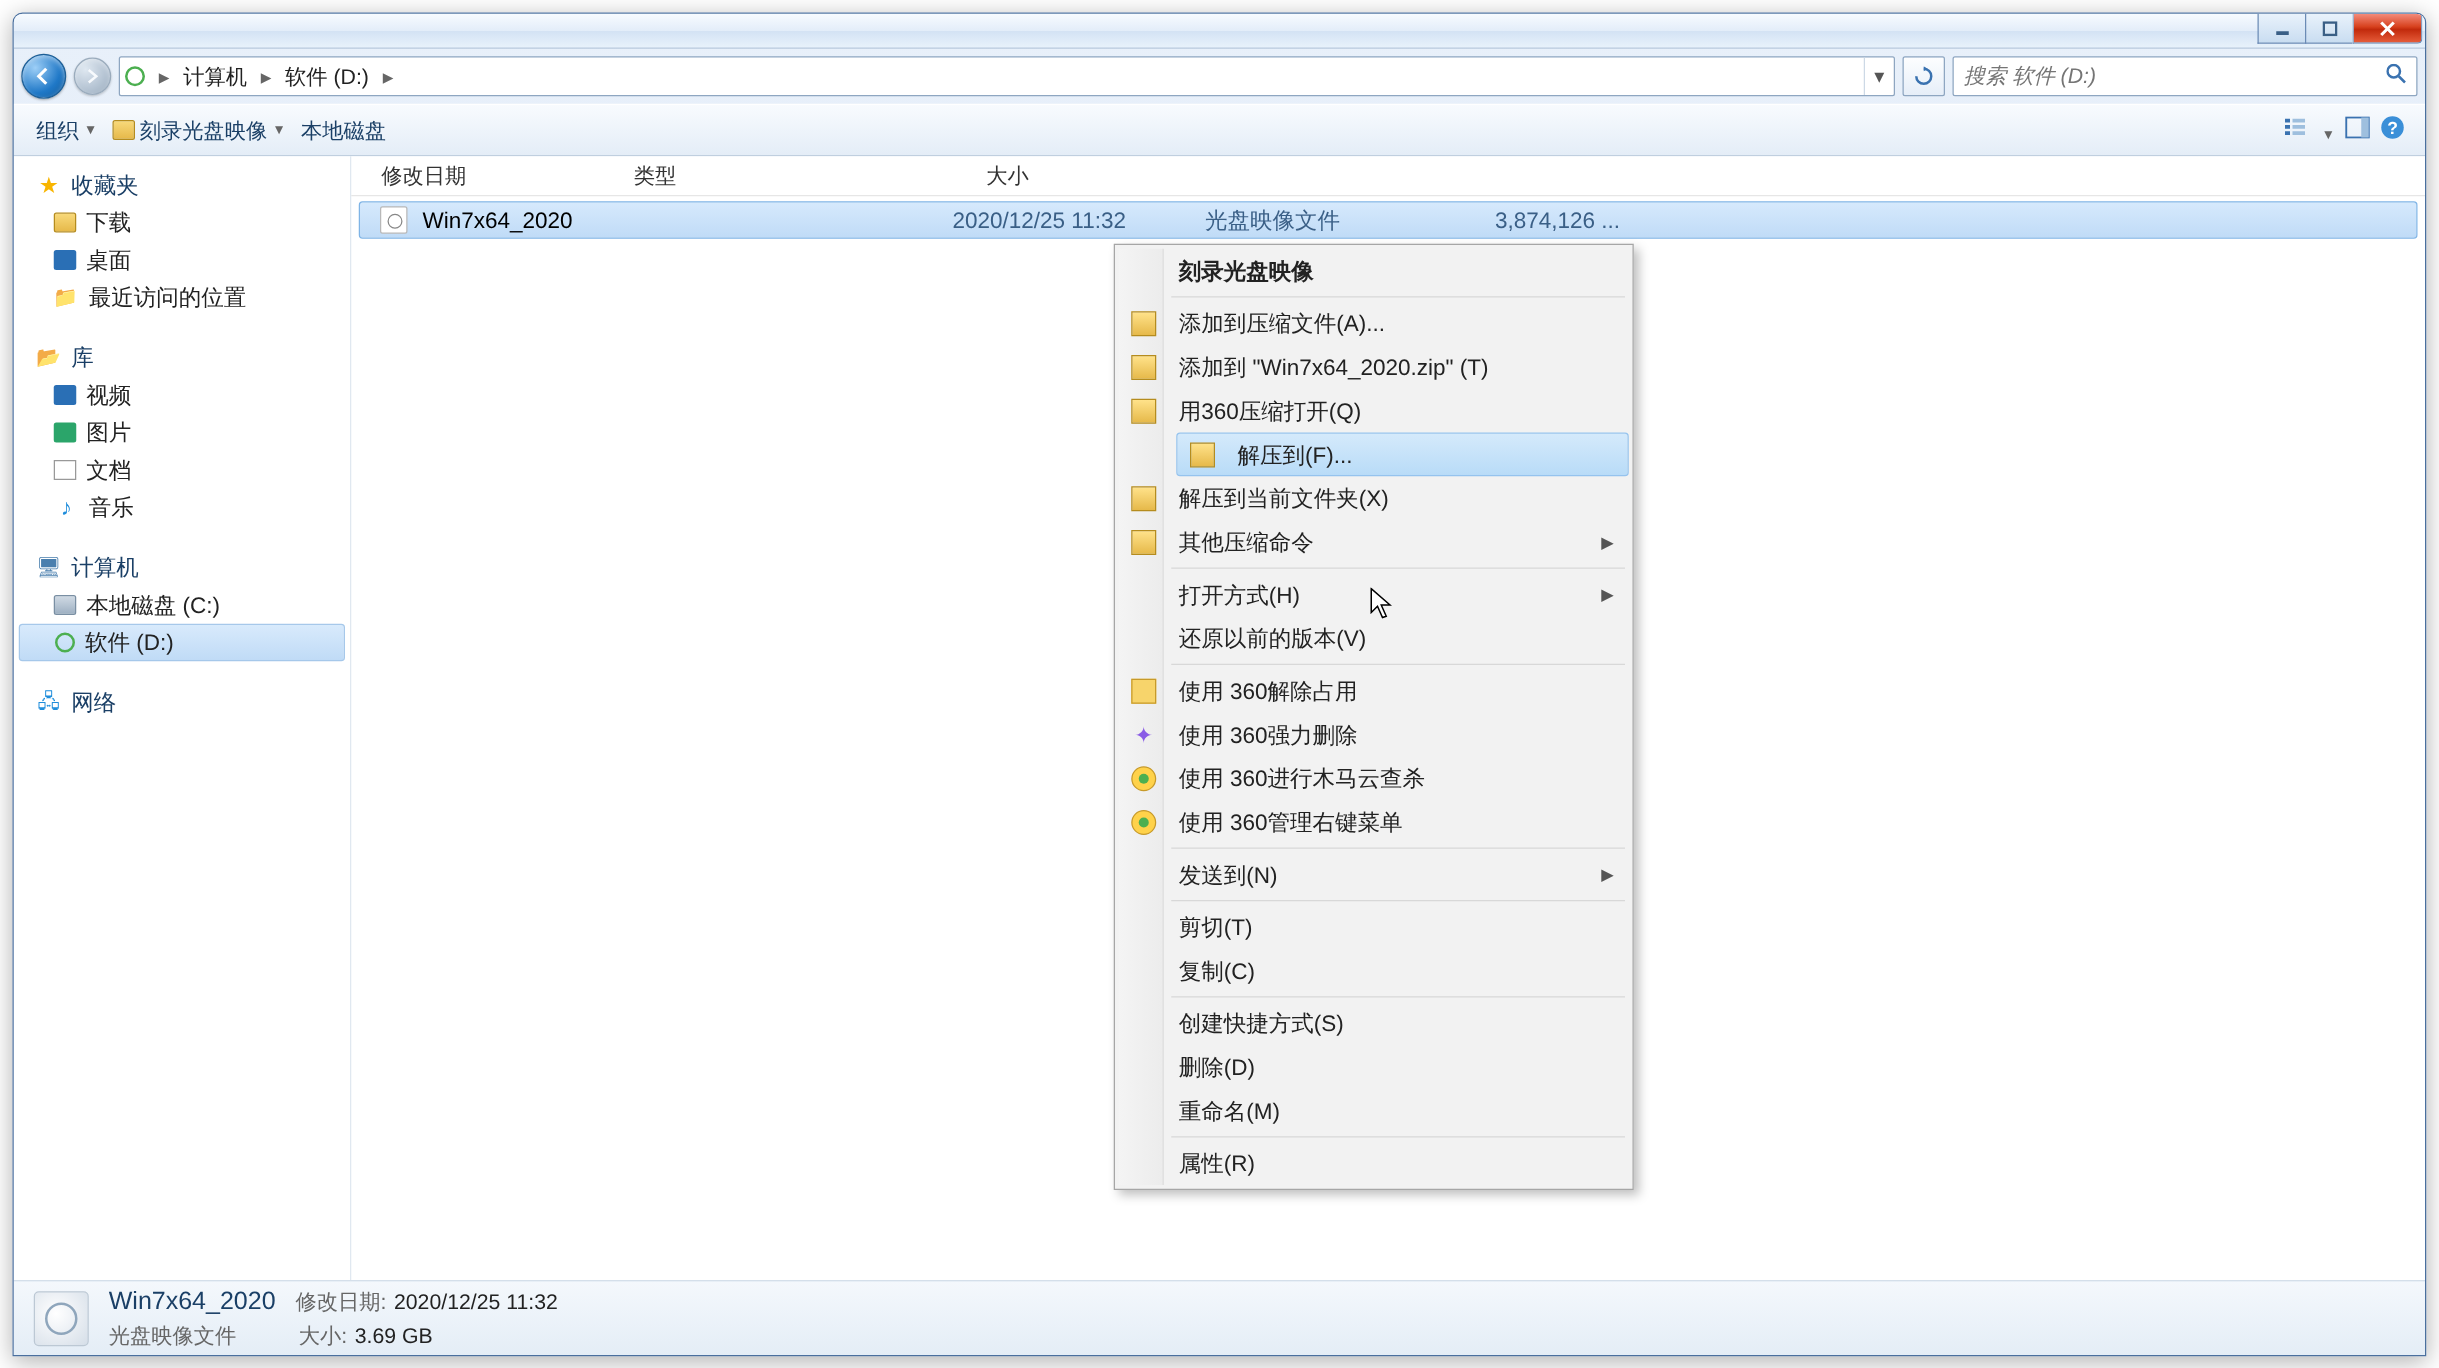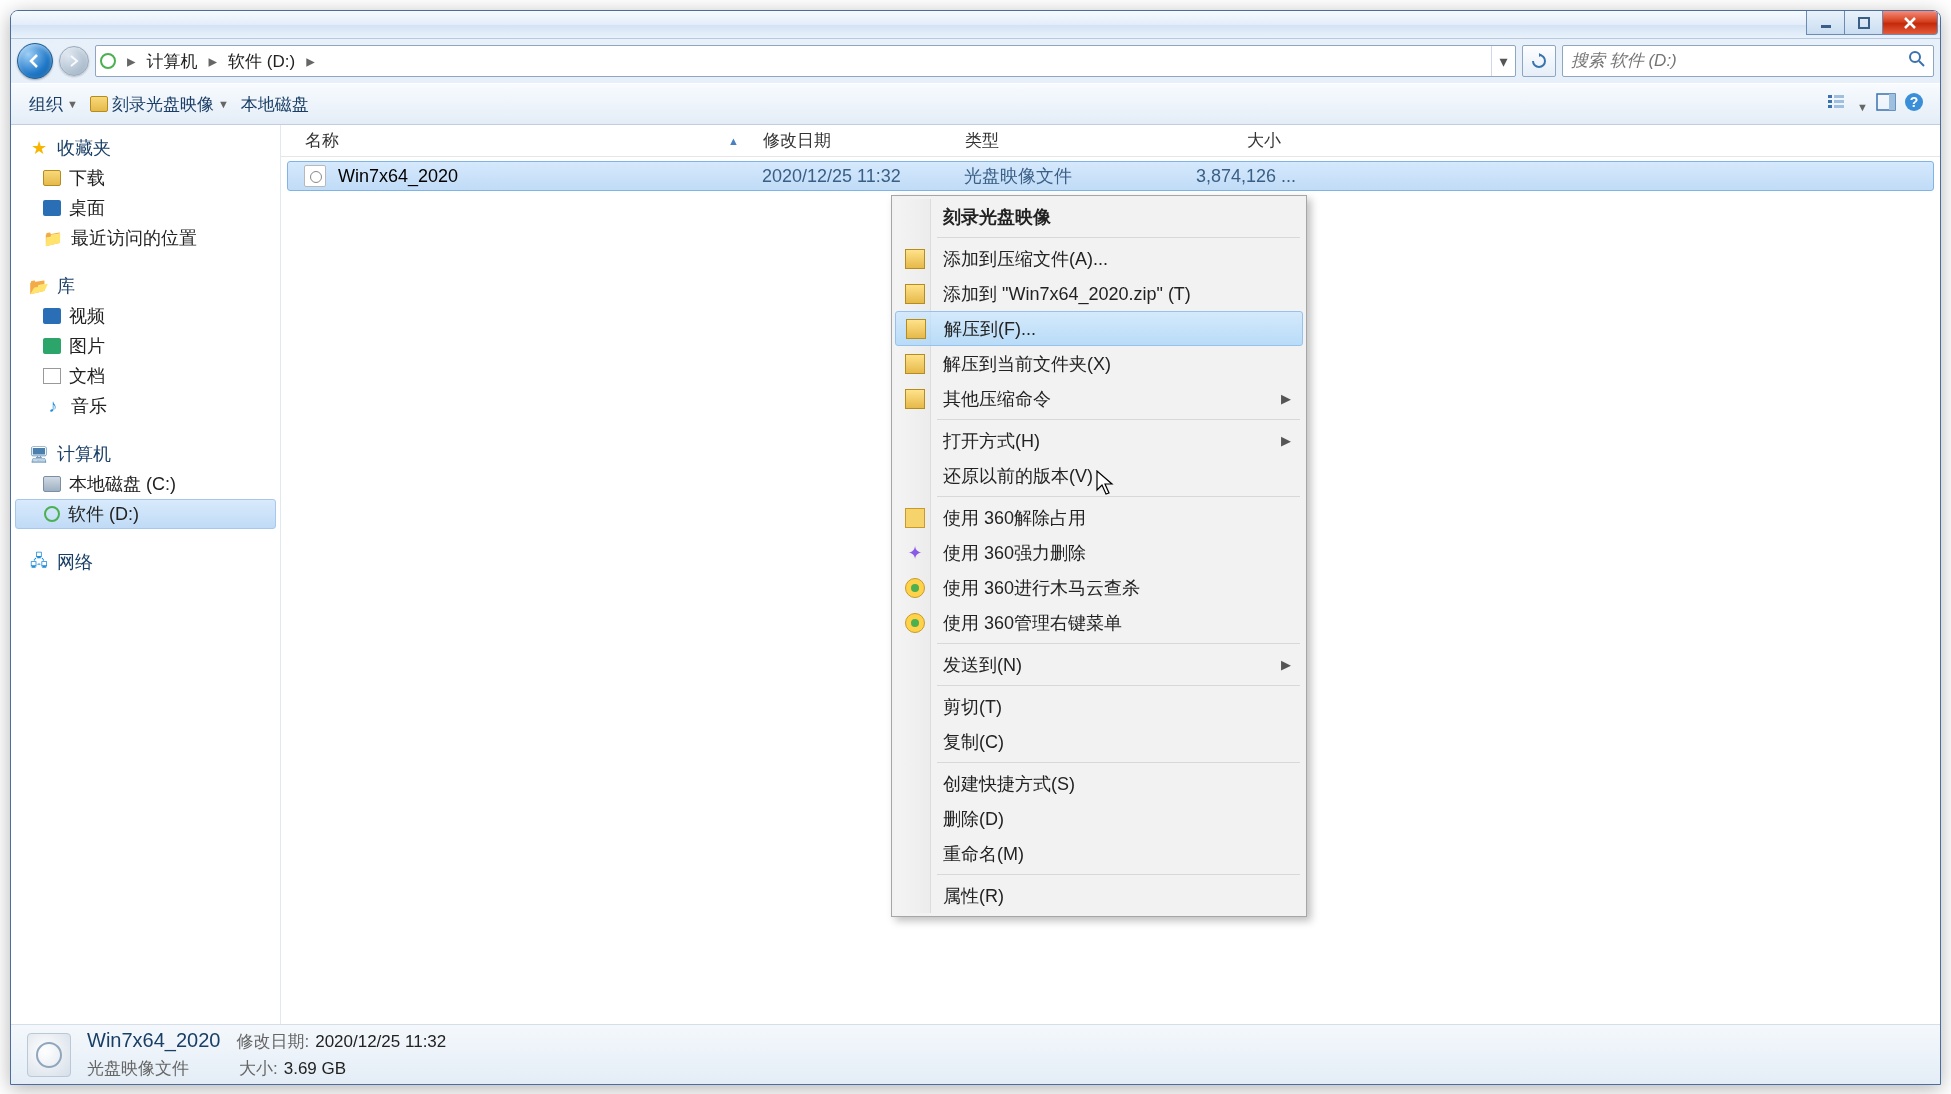--- a/index.html
+++ b/index.html
@@ -50,21 +50,21 @@
 .sort-arrow { font-size: 11px; color: #4a80c0; }
 
 .filerow { height: 30px; display: flex; align-items: center; font-size: 18px; padding-left: 16px; margin: 4px 6px 0 6px; background: linear-gradient(to bottom, rgba(180,215,250,.55), rgba(140,190,240,.55)); border: 1px solid #7fb4e6; border-radius: 3px; }
 .filerow .c-date, .filerow .c-type, .filerow .c-size { color: #3a5f86; }
 .fileicon { width: 22px; height: 22px; margin-right: 6px; border: 1px solid #b8b8b8; border-radius: 2px; background: #fff; position: relative; }
 .fileicon::after { content: ""; position: absolute; width: 10px; height: 10px; border-radius: 50%; border: 1px solid #888; left: 5px; top: 5px; }
 
 .context-menu { position: absolute; left: 610px; top: 70px; width: 416px; background: #f2f2f2; border: 1px solid #a6a6a6; box-shadow: 4px 4px 8px rgba(0,0,0,.25); font-size: 18px; padding: 3px; }
 .cm-iconcol { position: absolute; left: 3px; top: 3px; bottom: 3px; width: 36px; background: linear-gradient(to right,#f4f4f4,#ececec); border-right: 1px solid #dcdcdc; }
 .cm-item { position: relative; height: 35px; display: flex; align-items: center; padding-left: 48px; padding-right: 12px; z-index: 1; color: #222; }
-.cm-item.hovered { background: linear-gradient(to bottom, rgba(200,230,255,.7), rgba(160,210,250,.7)); border: 1px solid #95c3ee; border-radius: 3px; height: 35px; }
+.cm-item.hovered { background: linear-gradient(to bottom, rgba(200,230,255,.7), rgba(160,210,250,.7)); border: 1px solid #95c3ee; border-radius: 3px; height: 35px; margin-left: 46px; }
 .cm-item.bold { font-weight: 700; }
 .cm-item .sub-arrow { margin-left: auto; color: #555; font-size: 13px; }
 .cm-sep { height: 1px; background: #d8d8d8; margin: 3px 3px 3px 42px; position: relative; z-index: 1; }
 .cm-icon { position: absolute; left: 10px; width: 20px; height: 20px; display: flex; align-items: center; justify-content: center; font-size: 15px; }
 .zip-ic { background: linear-gradient(#ffe28a,#e6b94a); border: 1px solid #b58c1e; }
 .rel-ic { background: #f7d46b; border: 1px solid #c79a2a; }
 .del-ic { color: #8a5ce6; font-size: 18px; }
 .sec-ic { background: #ffd24a; border: 1px solid #c79a2a; border-radius: 50%; display: flex; align-items: center; justify-content: center; }
 .sec-ic::after { content: ""; width: 8px; height: 8px; background: #4caf50; border-radius: 50%; }
 
@@ -262,24 +262,20 @@
       <div class="sb-group">
         <div class="sb-item head">
             <span class="sb-icon net-ico">🖧</span>
             <span>网络</span>
           </div>
       </div>
     </div>
 
     <div class="main">
       <div class="colheads">
-        <div class="col c-name">
-            <span>名称</span>
-            <span class="sort-arrow" style="margin-left:auto;margin-right:8px">▲</span>
-          </div>
         <div class="col c-date">修改日期</div>
         <div class="col c-type">类型</div>
         <div class="col c-size">大小</div>
       </div>
 
       <div class="filerow">
         <div class="c-name" style="display:flex;align-items:center">
             <span class="fileicon"></span>
             <span>Win7x64_2020</span>
           </div>
@@ -294,20 +290,24 @@
             <span>刻录光盘映像</span>
           </div>
         <div class="cm-sep"></div>
         <div class="cm-item">
             <span class="cm-icon zip-ic"></span>
             <span>添加到压缩文件(A)...</span>
           </div>
         <div class="cm-item">
             <span class="cm-icon zip-ic"></span>
             <span>添加到 "Win7x64_2020.zip" (T)</span>
+          </div>
+        <div class="cm-item">
+            <span class="cm-icon zip-ic"></span>
+            <span>用360压缩打开(Q)</span>
           </div>
         <div class="cm-item hovered">
             <span class="cm-icon zip-ic"></span>
             <span>解压到(F)...</span>
           </div>
         <div class="cm-item">
             <span class="cm-icon zip-ic"></span>
             <span>解压到当前文件夹(X)</span>
           </div>
         <div class="cm-item">

